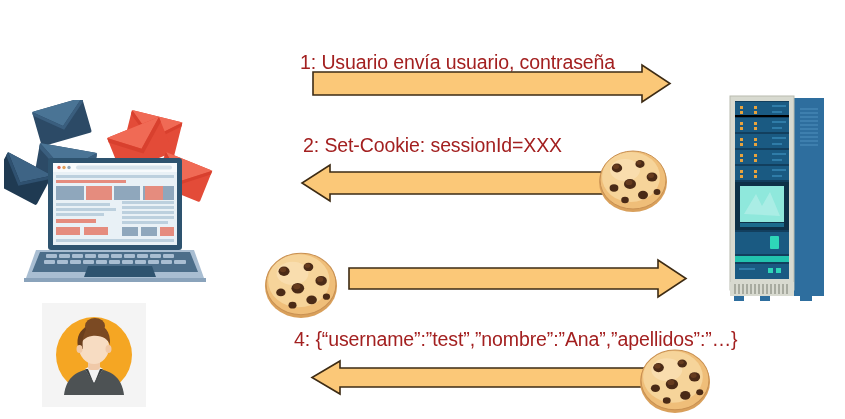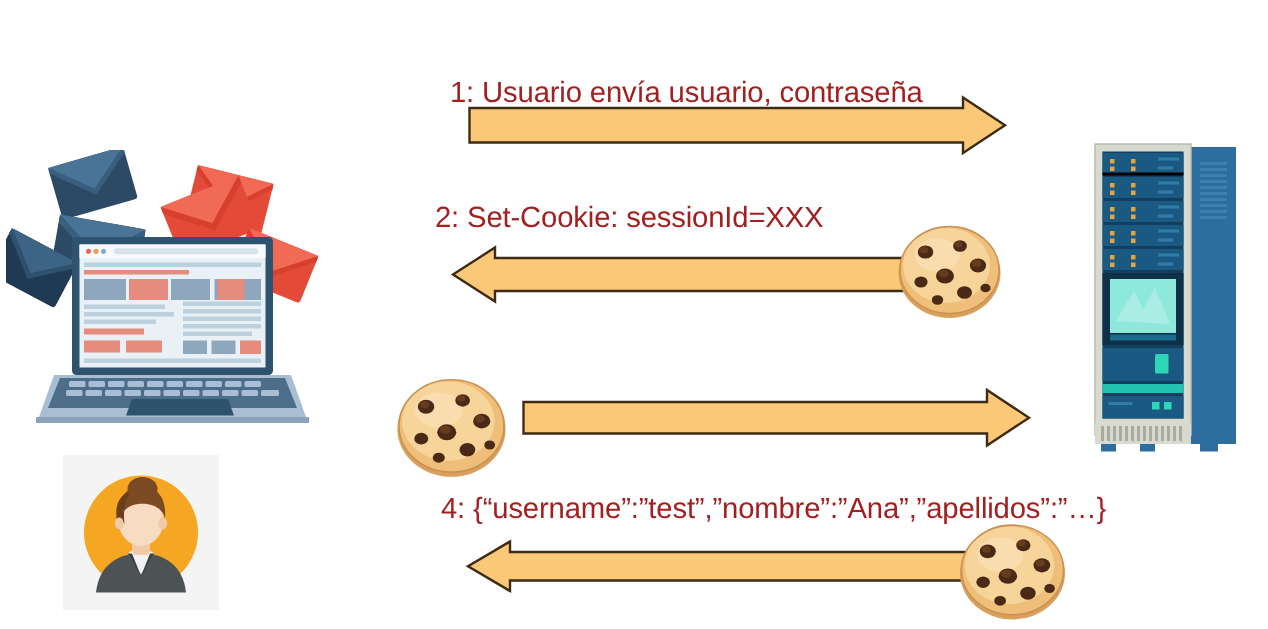--- a/index.html
+++ b/index.html
@@ -296,21 +296,21 @@
     </svg>
   </div>
 
   <div class="msg-label" style="left:300px; top:40px;margin-top:13px;">1: Usuario envía usuario, contraseña</div>
   <div class="arrow" style="left:312px; top:64px;">
     <svg width="360" height="40" viewBox="0 0 360 40">
       <path d="M1 8 L330 8 L330 1 L358 19.5 L330 38 L330 31 L1 31 Z" fill="#FBC878" stroke="#3D2B14" stroke-width="1.6" stroke-linejoin="miter"></path>
     </svg>
   </div>
 
-  <div class="msg-label" style="left:290px; top:136px;text-align:center;">2: Set-Cookie: sessionId=XXX</div>
+  <div class="msg-label" style="left:303px; top:136px;text-align:center;">2: Set-Cookie: sessionId=XXX</div>
   <div class="arrow" style="left:300px; top:163px;">
     <svg width="330" height="40" viewBox="0 0 330 40">
       <path d="M329 9 L30 9 L30 2 L2 20 L30 38 L30 31 L329 31 Z" fill="#FBC878" stroke="#3D2B14" stroke-width="1.6" stroke-linejoin="miter"></path>
     </svg>
   </div>
   <div class="cookie" style="left:597px; top:148px;">
     <svg width="72" height="66" viewBox="0 0 72 66">
       <ellipse cx="36" cy="34" rx="34" ry="30" fill="#D9A05B"></ellipse>
       <ellipse cx="36" cy="32" rx="33" ry="29" fill="#EFBE79"></ellipse>
       <ellipse cx="34" cy="29" rx="29" ry="25" fill="#F6D49A"></ellipse>

